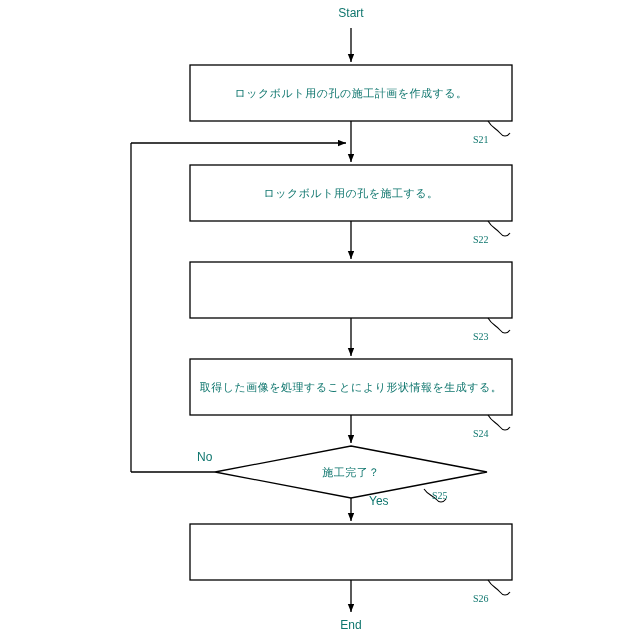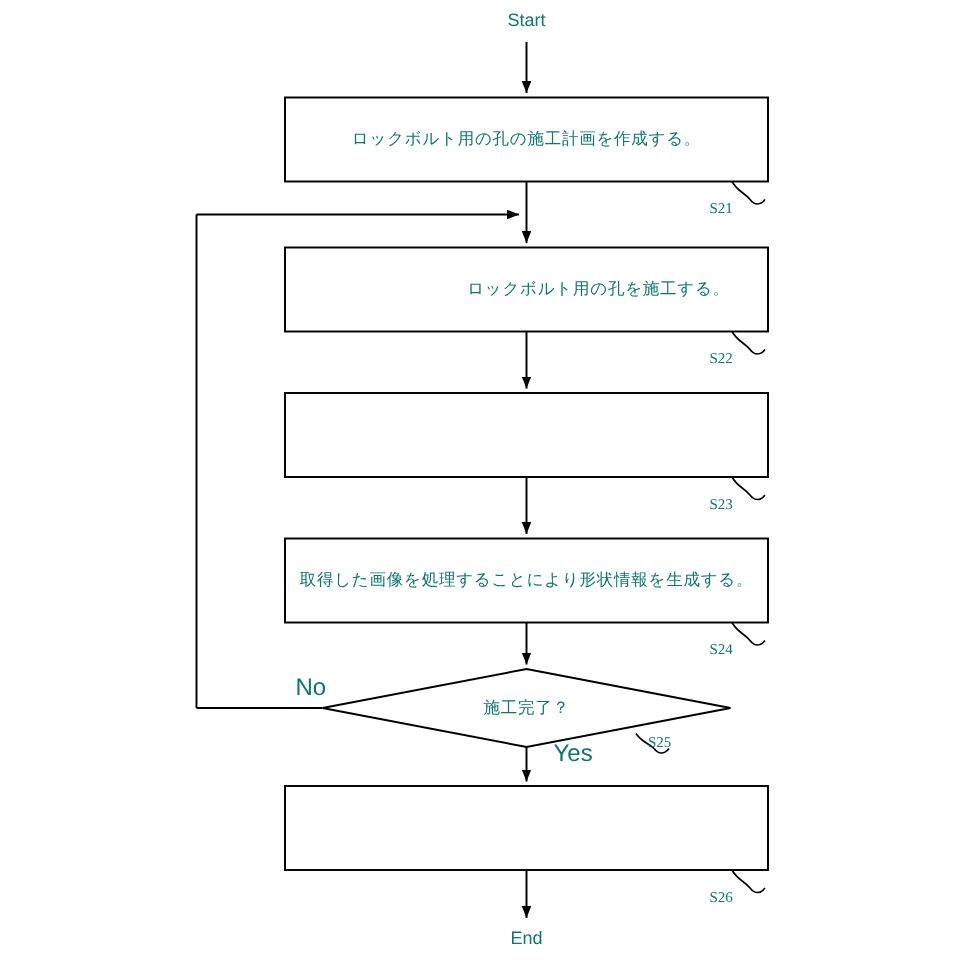--- a/index.html
+++ b/index.html
@@ -41,21 +41,21 @@
     white-space: nowrap;
   }
   .step-tag {
     position: absolute;
     font-size: 10px;
     white-space: nowrap;
     font-family: Liberation Serif, serif;
   }
   .edge-label {
     position: absolute;
-    font-size: 16px;
+    font-size: 12px;
     white-space: nowrap;
   }
 </style>
 </head>
 <body>
 
 <div id="page">
 
   <svg id="flow-svg" viewBox="0 0 640 640">
     <defs>
@@ -99,21 +99,21 @@
     <rect x="190" y="524" width="322" height="56" fill="#ffffff" stroke="#000000" stroke-width="1.3"></rect>
     <path d="M488,580 C492,587 496,587 500,592 C503,596 507,596 510,592" fill="none" stroke="#000000" stroke-width="1.1"></path>
 
     <line x1="351" y1="580" x2="351" y2="612" stroke="#000000" stroke-width="1.3" marker-end="url(#arrow)"></line>
   </svg>
 
   <div class="terminal-label" style="left:311px; top:6px; width:80px;">Start</div>
   <div class="terminal-label" style="left:311px; top:618px; width:80px;">End</div>
 
   <div class="node-label" style="left:190px; top:65px; width:322px; height:56px;">ロックボルト用の孔の施工計画を作成する。</div>
-  <div class="node-label" style="left:190px; top:165px; width:322px; height:56px;padding-left:48px;">ロックボルト用の孔を施工する。</div>
+  <div class="node-label" style="left:190px; top:165px; width:322px; height:56px;">ロックボルト用の孔を施工する。</div>
   <div class="node-label" style="left:275px; top:456px; width:152px; height:32px;">施工完了？</div>
   <div class="node-label" style="left:190px; top:359px; width:322px; height:56px;">取得した画像を処理することにより形状情報を生成する。</div>
 
   <div class="step-tag" style="left:473px; top:134px;">S21</div>
   <div class="step-tag" style="left:473px; top:234px;">S22</div>
   <div class="step-tag" style="left:473px; top:331px;">S23</div>
   <div class="step-tag" style="left:473px; top:428px;">S24</div>
   <div class="step-tag" style="left:432px; top:490px;">S25</div>
   <div class="step-tag" style="left:473px; top:593px;">S26</div>
 

